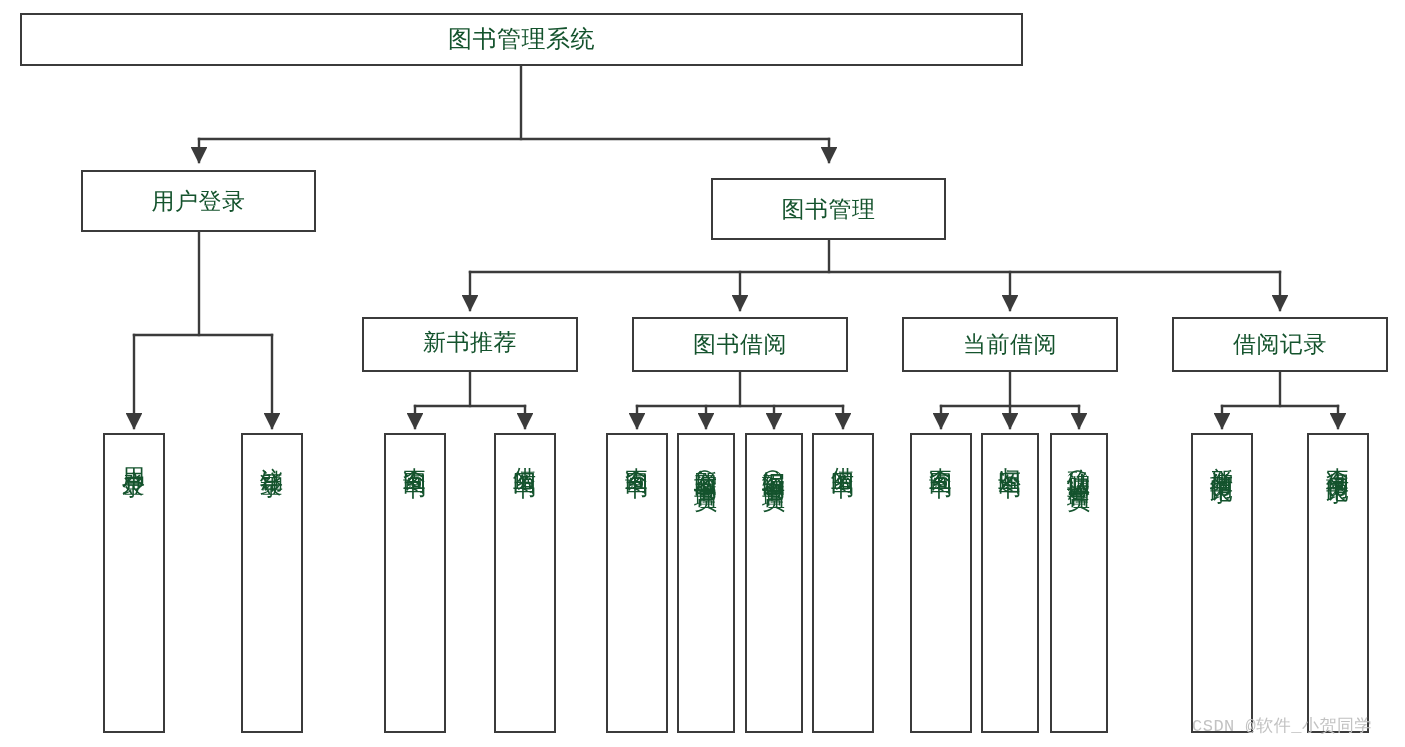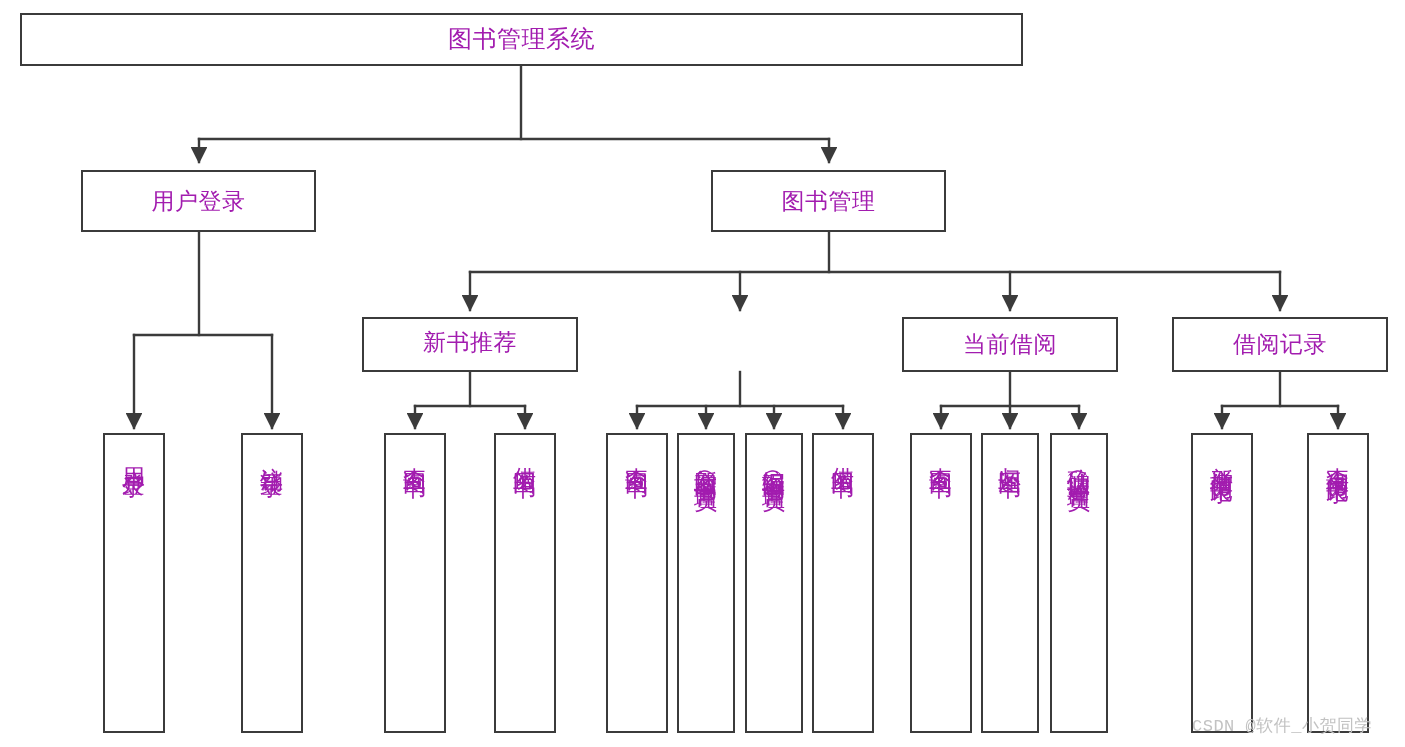--- a/index.html
+++ b/index.html
@@ -27,21 +27,21 @@
     pointer-events: none;
   }
   .node {
     position: absolute;
     box-sizing: border-box;
     background: #ffffff;
     border: 2.2px solid #3b3b3b;
     display: flex;
     align-items: center;
     justify-content: center;
-    color: #a21caf;
+    color: #14532d;
     z-index: 2;
   }
   .node .label {
     display: block;
     text-align: center;
     line-height: 1.16;
     white-space: nowrap;
   }
   
   .node.horiz .label {
@@ -134,27 +134,30 @@
     </g>
   </svg>
 
   <div class="node horiz root" style="left:20px; top:13px; width:1003px; height:53px;">
     <span class="label">图书管理系统</span>
   </div>
 
   <div class="node horiz" style="left:81px; top:170px; width:235px; height:62px;">
     <span class="label">用户登录</span>
   </div>
-  <div class="node horiz" style="left:711px; top:170px; width:235px; height:62px;">
+  <div class="node horiz" style="left:711px; top:178px; width:235px; height:62px;">
     <span class="label">图书管理</span>
   </div>
 
   <div class="node horiz" style="left:362px; top:317px; width:216px; height:55px;font-family:Liberation Mono, monospace;">
     <span class="label">新书推荐</span>
   </div>
+  <div class="node horiz" style="left:632px; top:317px; width:216px; height:55px;">
+    <span class="label">图书借阅</span>
+  </div>
   <div class="node horiz" style="left:1172px; top:317px; width:216px; height:55px;">
     <span class="label">借阅记录</span>
   </div>
   <div class="node horiz" style="left:902px; top:317px; width:216px; height:55px;">
     <span class="label">当前借阅</span>
   </div>
 
   <div class="node vert" style="left:103px; top:433px; width:62px; height:300px;">
     <span class="label">用户登录</span>
   </div>

